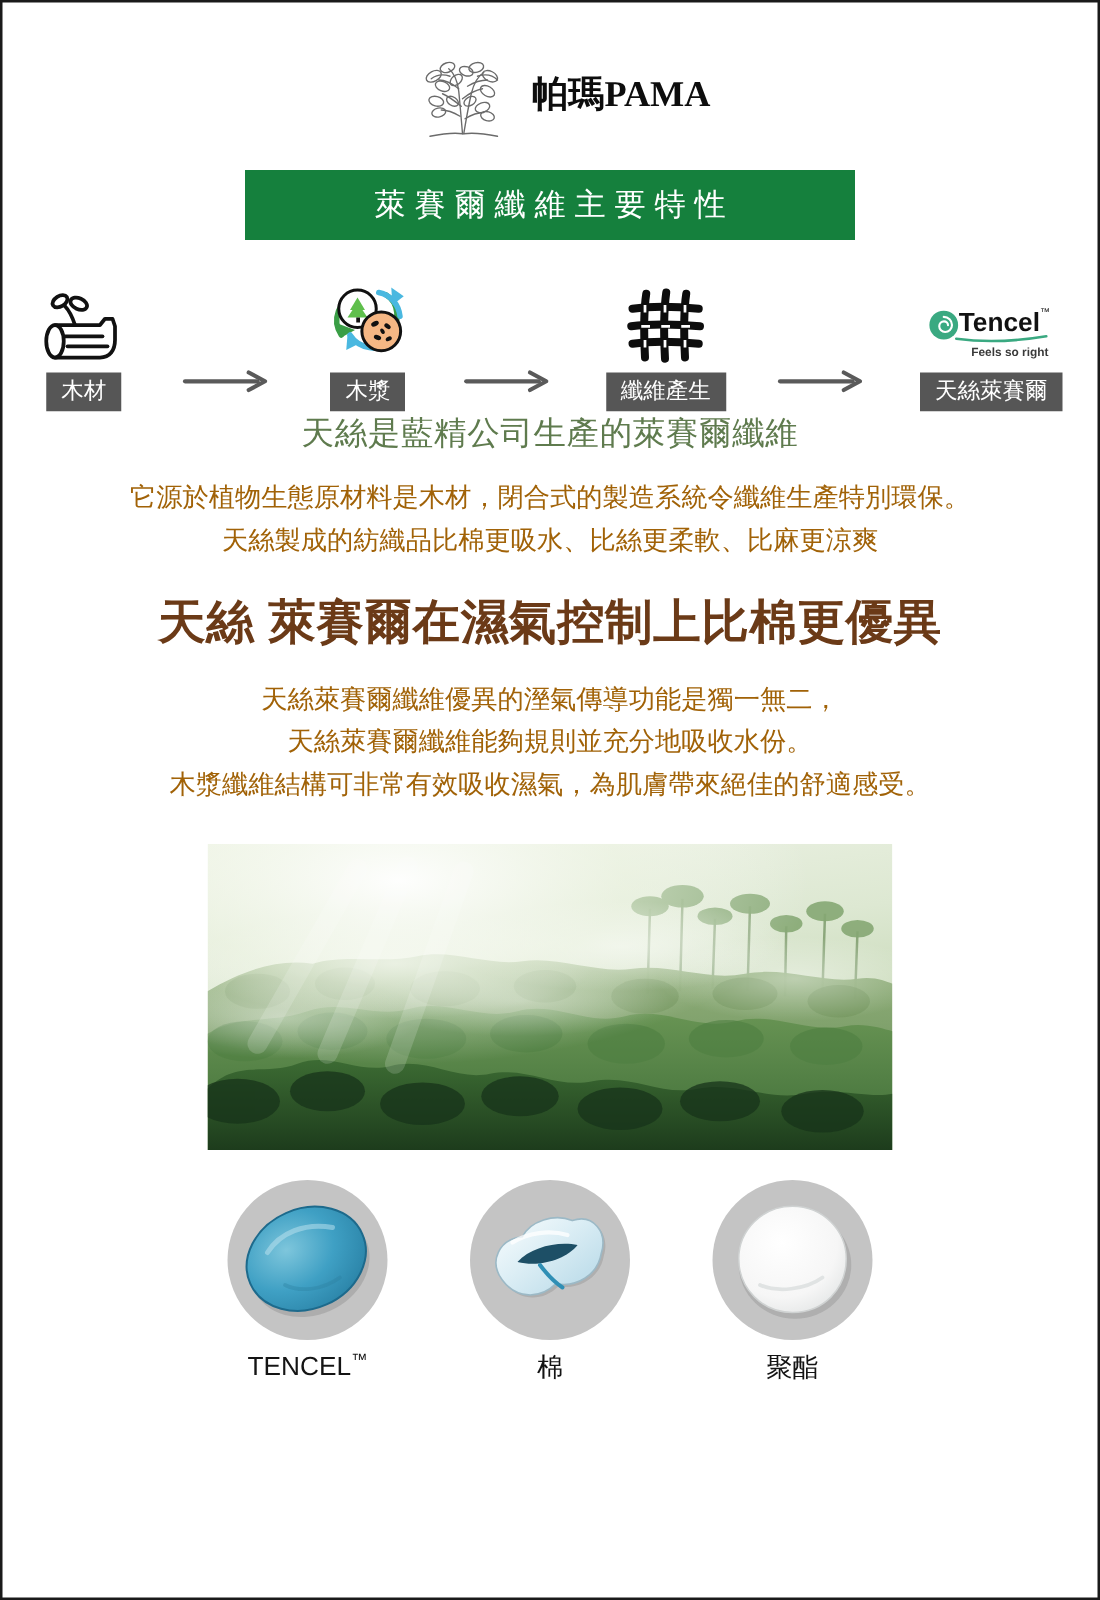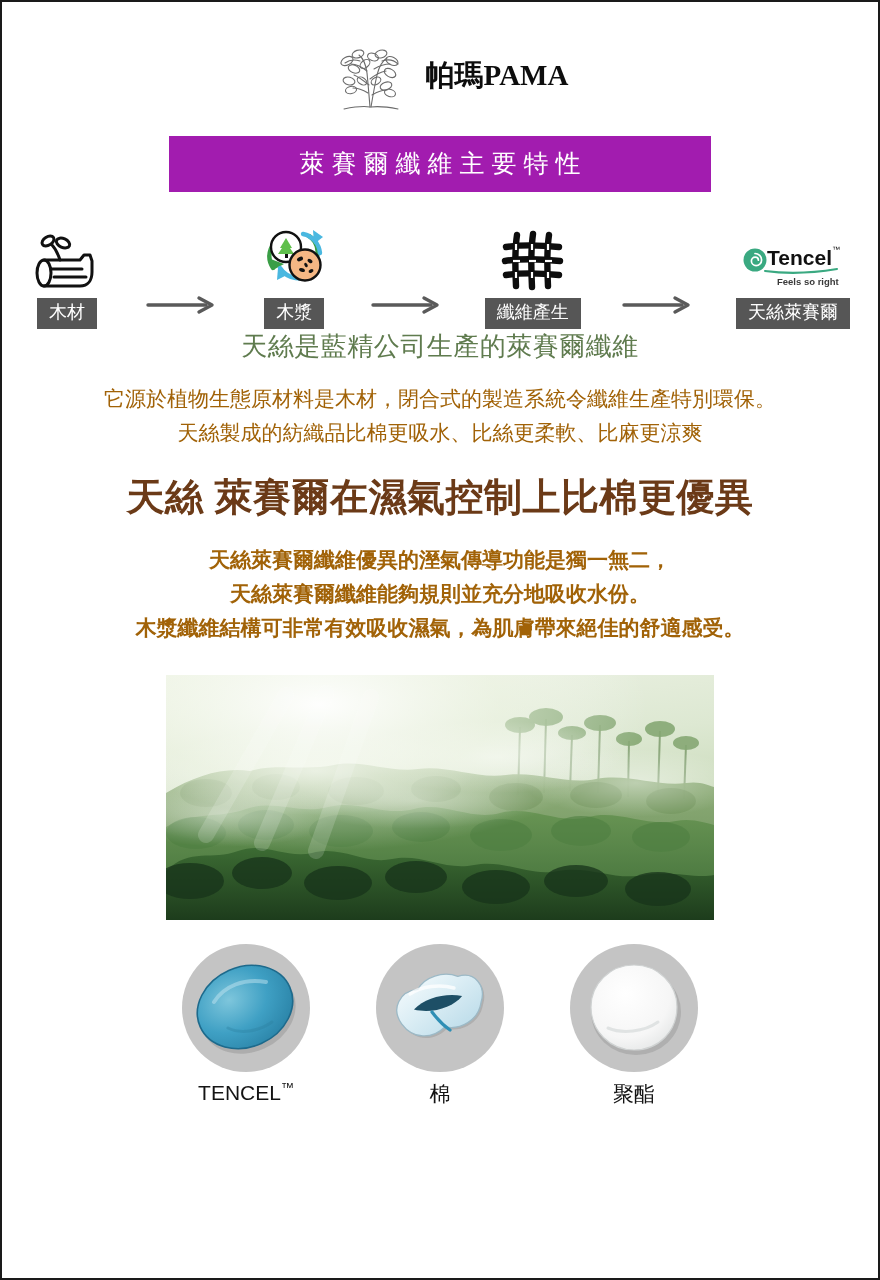--- a/index.html
+++ b/index.html
@@ -36,23 +36,23 @@
     font-family: "Liberation Serif", "DejaVu Serif", serif;
     font-size: 29px;
     font-weight: 700;
     letter-spacing: 0px;
     color: #0d0d0d;
     white-space: nowrap;
   }
 
   
   .banner {
-    width: 542px;
+    width: 488px;
     margin: 0 auto;
-    background: #a21caf;
+    background: #15803d;
     color: #ffffff;
     text-align: center;
     font-size: 25px;
     letter-spacing: 7px;
     padding: 11px 0 12px 0;
     box-sizing: border-box;
     text-indent: 7px;
   }
   .banner-1 { margin-top: 14px; }
   .banner-2 { margin-top: 24px; }
@@ -102,21 +102,21 @@
     font-size: 26px;
     letter-spacing: 0.5px;
   }
   .para {
     text-align: center;
     font-size: 21px;
     line-height: 1.62;
     color: #a16207;
     margin-top: 18px;
   }
-  .para-2 { margin-top: 20px; font-weight: bold; }
+  .para-2 { margin-top: 20px; }
   .headline {
     text-align: center;
     color: #6b3a17;
     font-size: 38px;
     font-weight: 700;
     margin-top: 22px;
     letter-spacing: 0.5px;
   }
 
   

